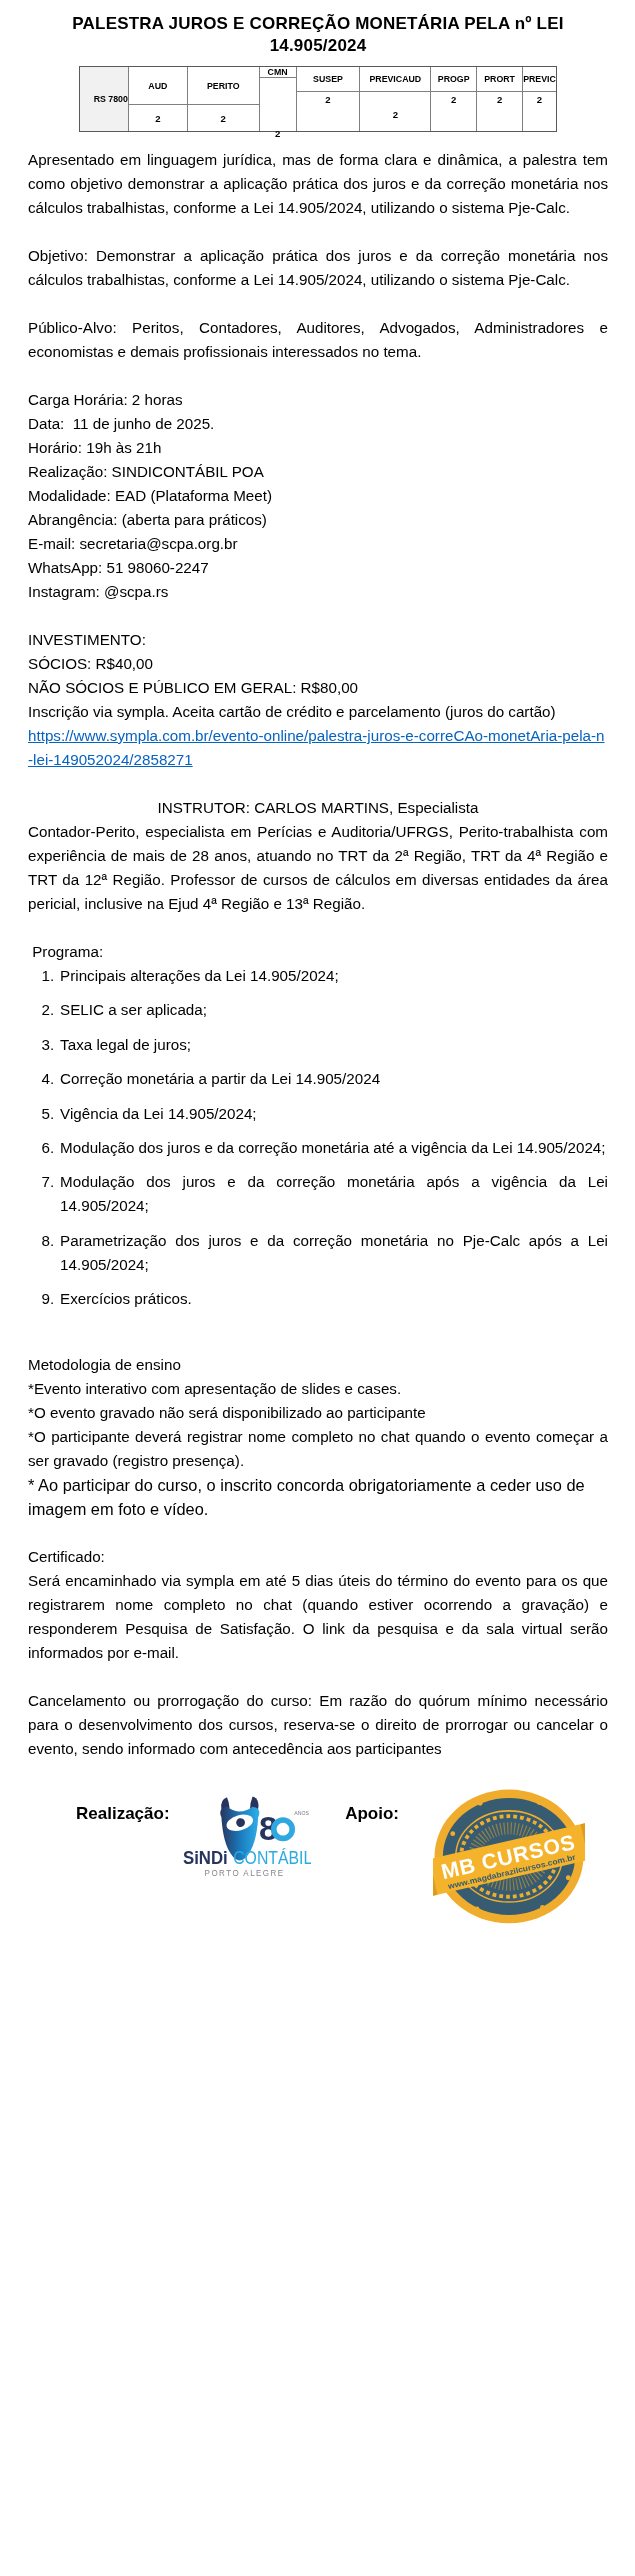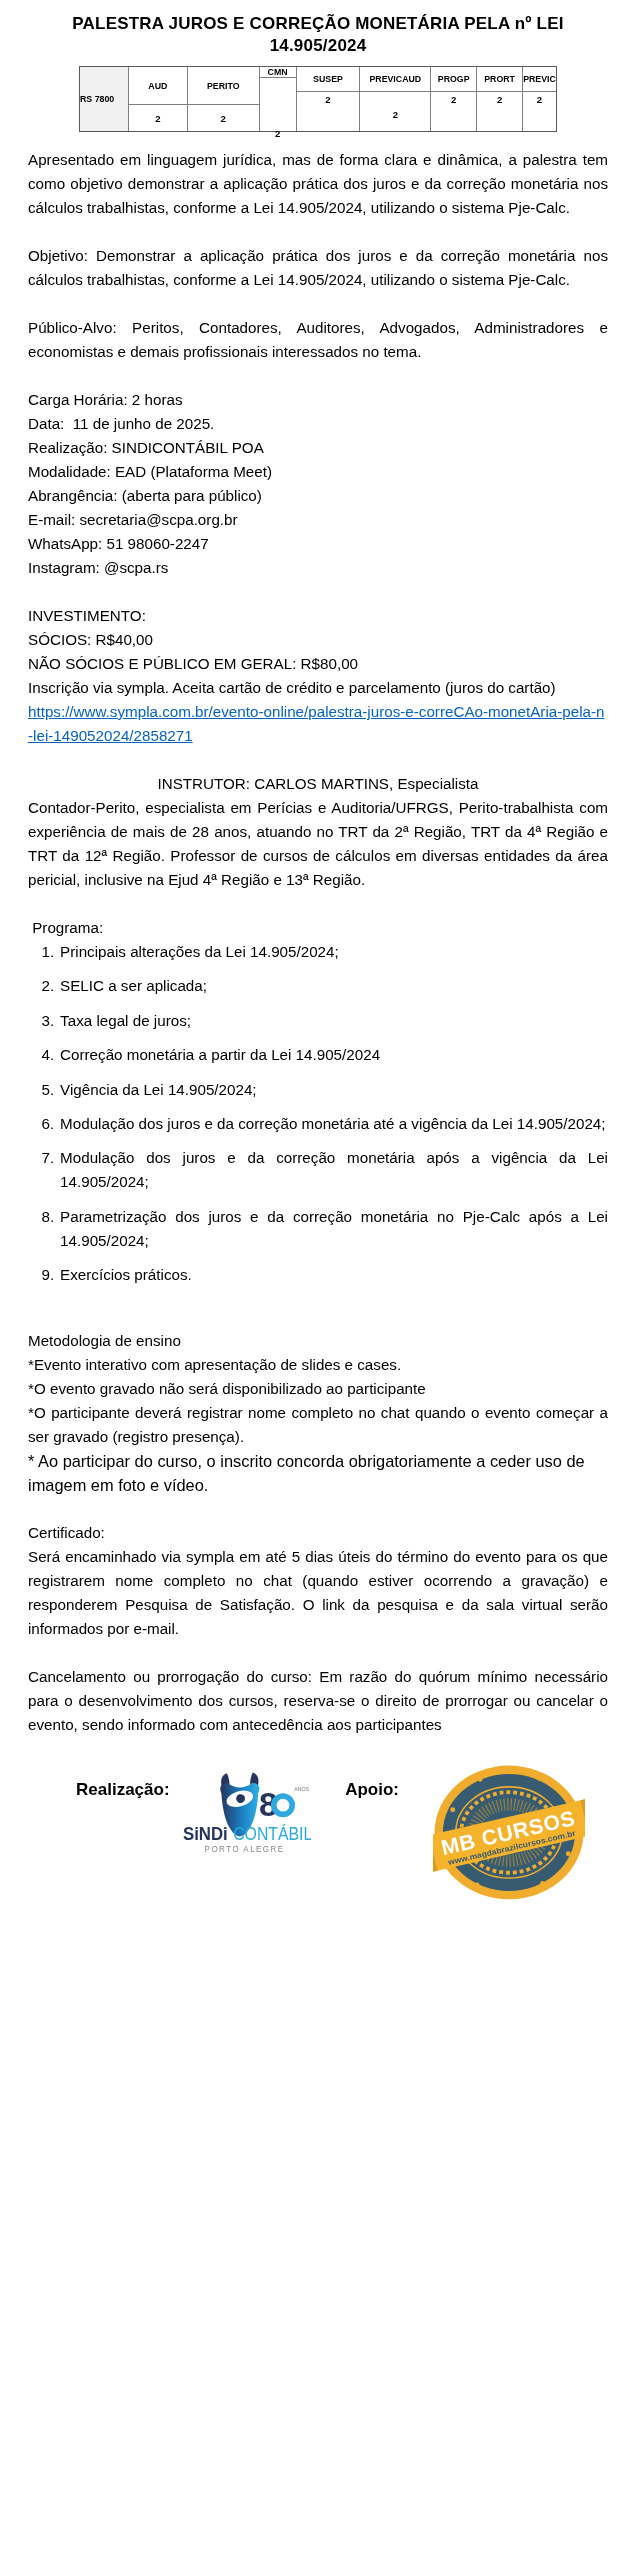--- a/index.html
+++ b/index.html
@@ -11,21 +11,21 @@
   .doc{padding:13px 28px 0 28px;box-sizing:border-box;width:636px;}
   .title{
     font-size:17px;font-weight:bold;text-align:center;
     line-height:21.7px;letter-spacing:0.2px;margin:0 0 9.6px 0;
   }
   
   .credits{display:flex;width:476px;margin:0 auto 16px auto;border:1.6px solid #595959;
     font-size:8.8px;font-weight:bold;height:64px;box-sizing:content-box;}
   .credits .col{display:flex;flex-direction:column;border-left:0.8px solid #7f7f7f;box-sizing:border-box;}
   .credits .col:first-child{border-left:none;}
-  .credits .c0{width:48px;background:#f1f1f1;align-items:flex-start;justify-content:center;}
+  .credits .c0{width:48px;background:#f1f1f1;align-items:flex-end;justify-content:center;}
   .credits .c1{width:59px;} .credits .c2{width:72px;}
   .credits .c3{width:37px;gap:48px;} .credits .c4{width:64px;}
   .credits .c5{width:71px;gap:15px;} .credits .c6{width:46px;}
   .credits .c7{width:46px;} .credits .c8{width:34px;}
   .credits .hd,.credits .vl{display:flex;align-items:center;justify-content:center;}
   .credits .tall .hd{height:37px;border-bottom:0.8px solid #7f7f7f;}
   .credits .tall .vl{flex:1;}
   .credits .short .hd{height:24px;border-bottom:0.8px solid #7f7f7f;}
   .credits .short .vl{flex:1;align-items:flex-start;padding-top:2.4px;font-size:9.6px;}
   .credits .tall .vl{font-size:9.6px;}
@@ -103,23 +103,24 @@
     <p class="just"><span class="b">Objetivo:</span><span> Demonstrar a aplicação prática dos juros e da correção monetária nos cálculos trabalhistas, conforme a Lei 14.905/2024, utilizando o sistema Pje-Calc.</span></p>
   </div>
 
   <div class="sect">
     <p class="just"><span class="b">Público-Alvo</span><span>: Peritos, Contadores, Auditores, Advogados, Administradores e economistas e demais profissionais interessados no tema.</span></p>
   </div>
 
   <div class="sect">
     <p class="line"><span class="b">Carga Horária</span><span>: 2 horas</span></p>
     <p class="line"><span class="b">Data:  11 de junho de 2025.</span></p>
+    <p class="line"><span class="b">Horário</span><span>: 19h às 21h</span></p>
     <p class="line"><span class="b">Realização:</span><span> SINDICONTÁBIL POA</span></p>
     <p class="line"><span class="b">Modalidade</span><span>: EAD (Plataforma Meet)</span></p>
-    <p class="line"><span class="b">Abrangência:</span><span> (aberta para público)</span></p>
+    <p class="line"><span class="b">Abrangência:</span><span> (aberta para práticos)</span></p>
     <p class="line"><span>E-mail: secretaria@scpa.org.br</span></p>
     <p class="line"><span>WhatsApp: 51 98060-2247</span></p>
     <p class="line"><span>Instagram: @scpa.rs</span></p>
   </div>
 
   <div class="sect">
     <p class="line b">INVESTIMENTO:</p>
     <p class="line"><span class="b">SÓCIOS</span><span>: R$40,00</span></p>
     <p class="line"><span class="b">NÃO SÓCIOS E PÚBLICO EM GERAL</span><span>: R$80,00</span></p>
     <p class="just">Inscrição via sympla. Aceita cartão de crédito e parcelamento (juros do cartão)</p>

